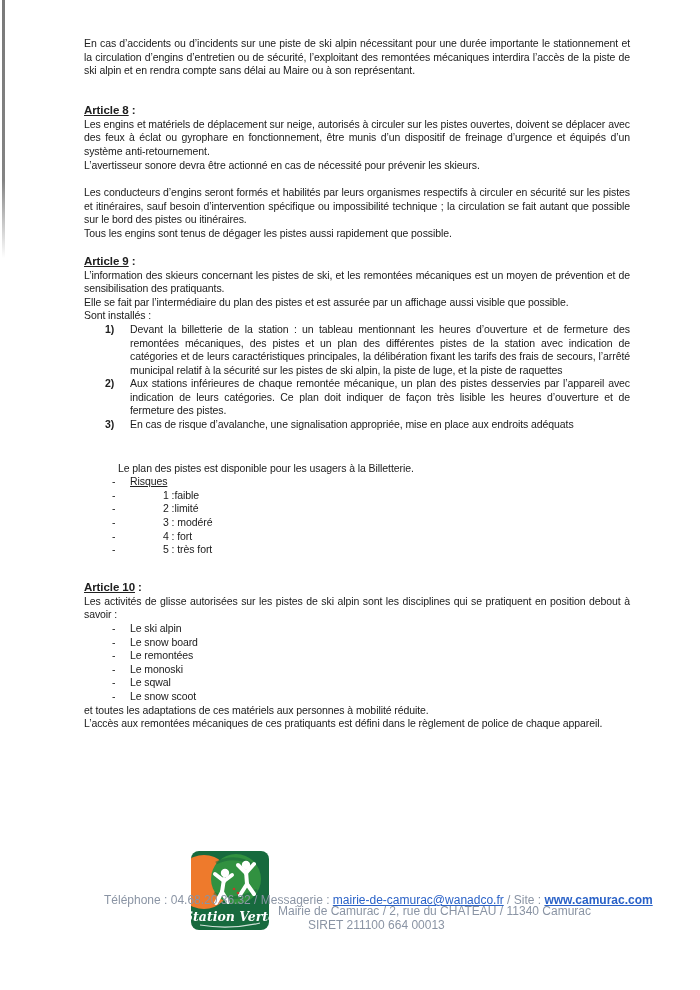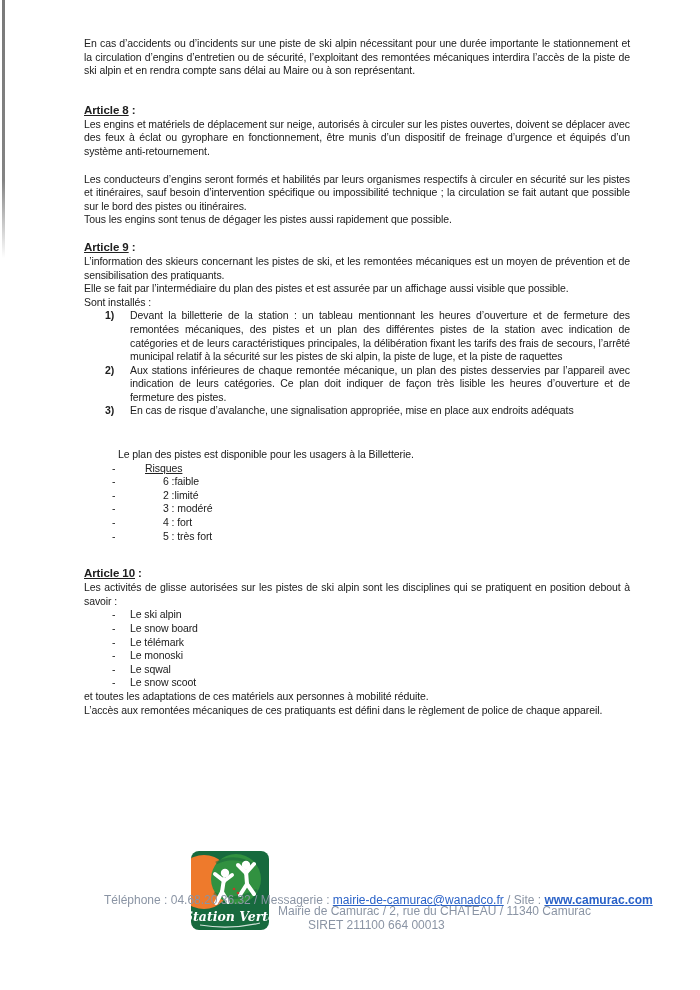--- a/index.html
+++ b/index.html
@@ -24,21 +24,21 @@
   .h-a9{margin-top:12px !important;}
   .h-a10{margin-top:22px !important;}
   .mt{margin-top:14px !important;}
   .gap-lg{margin-top:30px !important;padding-left:34px;}
   .oli{display:flex;margin-left:21px;}
   .onum{flex:0 0 25px;font-weight:bold;}
   .otext{flex:1;text-align:justify;}
   .dli{display:flex;margin-left:28px;}
   .dash{flex:0 0 18px;}
   .indent2{margin-left:33px;}
-  .u{text-decoration:underline;margin-left:15px;}
+  .u{text-decoration:underline;}
   
   .logo{position:absolute;left:188px;top:851px;width:84px;height:81px;}
   .f-text{position:absolute;font-size:12px;line-height:13px;color:#8a94a4;letter-spacing:0;}
   .addr{left:278px;top:905px;}
   .siret{left:308px;top:919px;}
   .phone{left:104px;top:894px;}
   .link{color:#2a62c8;text-decoration:underline;cursor:pointer;}
   .link.bold{font-weight:bold;}
 </style>
 </head>
@@ -46,20 +46,21 @@
 
 <div class="page">
   <div class="scan-edge"></div>
 
   <div class="content">
 
     <p>En cas d’accidents ou d’incidents sur une piste de ski alpin nécessitant pour une durée importante le stationnement et la circulation d’engins d’entretien ou de sécurité, l’exploitant des remontées mécaniques interdira l’accès de la piste de ski alpin et en rendra compte sans délai au Maire ou à son représentant.</p>
 
     <p class="heading h-a8"><span class="hu">Article 8</span><span> :</span></p>
     <p>Les engins et matériels de déplacement sur neige, autorisés à circuler sur les pistes ouvertes, doivent se déplacer avec des feux à éclat ou gyrophare en fonctionnement, être munis d’un dispositif de freinage d’urgence et équipés d’un système anti-retournement.</p>
+    <p>L’avertisseur sonore devra être actionné en cas de nécessité pour prévenir les skieurs.</p>
     <p class="mt">Les conducteurs d’engins seront formés et habilités par leurs organismes respectifs à circuler en sécurité sur les pistes et itinéraires, sauf besoin d’intervention spécifique ou impossibilité technique ; la circulation se fait autant que possible sur le bord des pistes ou itinéraires.</p>
     <p>Tous les engins sont tenus de dégager les pistes aussi rapidement que possible.</p>
 
     <p class="heading h-a9"><span class="hu">Article 9</span><span> :</span></p>
     <p>L’information des skieurs concernant les pistes de ski, et les remontées mécaniques est un moyen de prévention et de sensibilisation des pratiquants.</p>
     <p>Elle se fait par l’intermédiaire du plan des pistes et est assurée par un affichage aussi visible que possible.</p>
     <p>Sont installés :</p>
 
     <div class="oli">
       <span class="onum">1)</span>
@@ -75,21 +76,21 @@
     </div>
 
     <p class="gap-lg">Le plan des pistes est disponible pour les usagers à la Billetterie.</p>
 
     <div class="dli">
       <span class="dash">-</span>
       <span class="u">Risques</span>
     </div>
     <div class="dli">
       <span class="dash">-</span>
-      <span class="indent2">6 :faible</span>
+      <span class="indent2">1 :faible</span>
     </div>
     <div class="dli">
       <span class="dash">-</span>
       <span class="indent2">2 :limité</span>
     </div>
     <div class="dli">
       <span class="dash">-</span>
       <span class="indent2">3 : modéré</span>
     </div>
     <div class="dli">
@@ -107,21 +108,21 @@
     <div class="dli">
       <span class="dash">-</span>
       <span>Le ski alpin</span>
     </div>
     <div class="dli">
       <span class="dash">-</span>
       <span>Le snow board</span>
     </div>
     <div class="dli">
       <span class="dash">-</span>
-      <span>Le télémark</span>
+      <span>Le remontées</span>
     </div>
     <div class="dli">
       <span class="dash">-</span>
       <span>Le monoski</span>
     </div>
     <div class="dli">
       <span class="dash">-</span>
       <span>Le sqwal</span>
     </div>
     <div class="dli">

